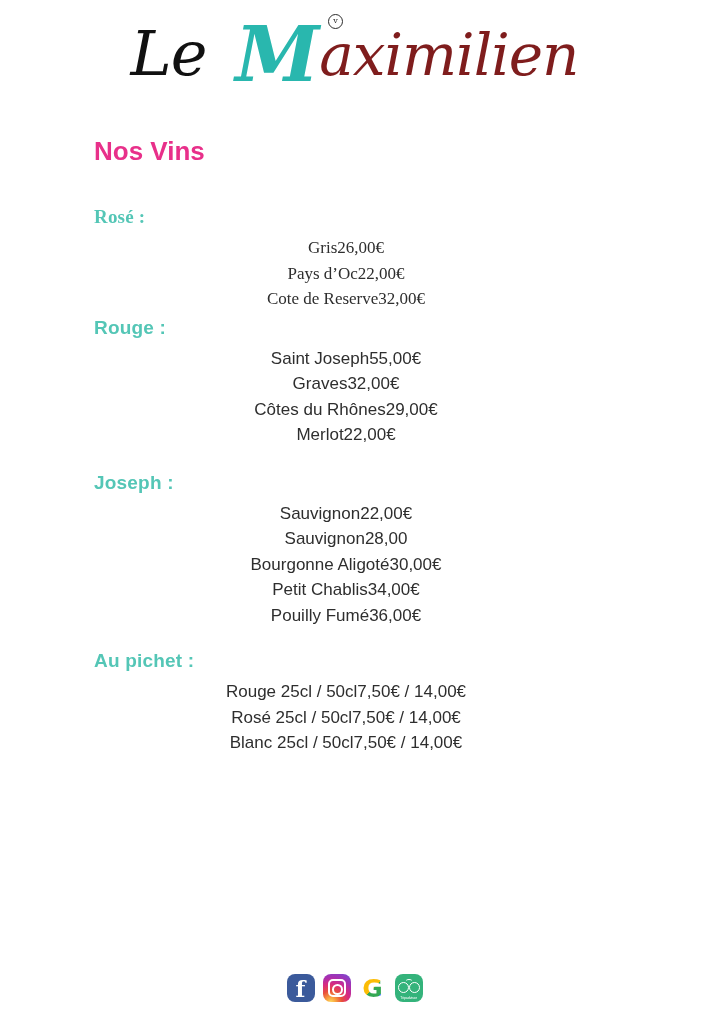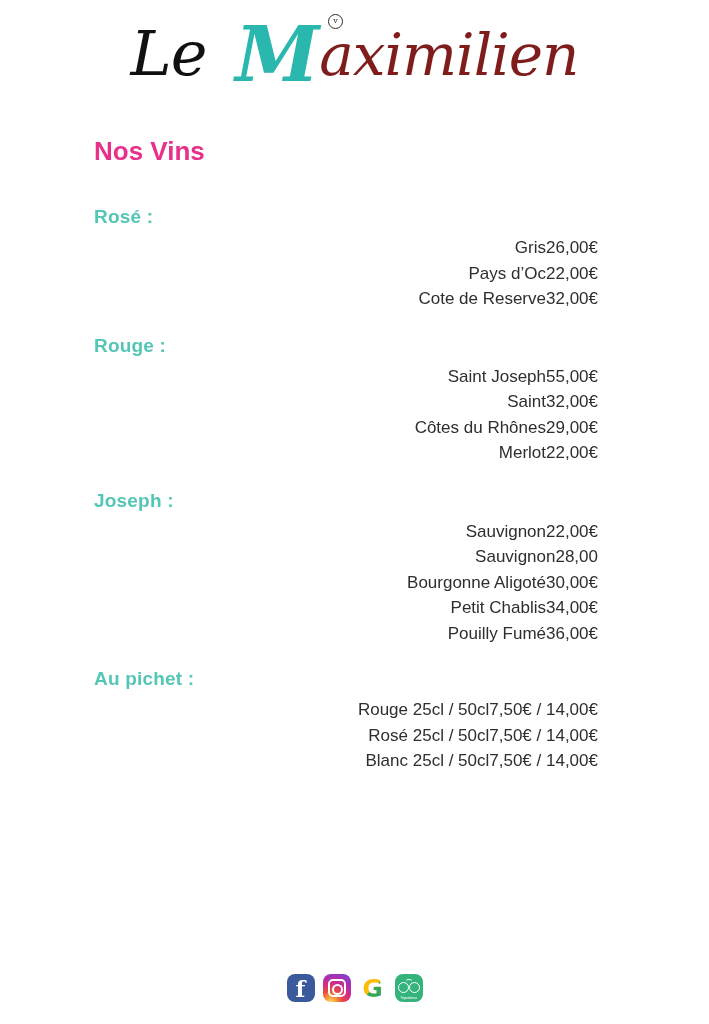--- a/index.html
+++ b/index.html
@@ -92,36 +92,36 @@
   }
   .section-heading {
     font-size: 19px;
     font-weight: bold;
     color: #54c6b6;
     margin-bottom: 7px;
     letter-spacing: 0.2px;
   }
   .row {
     display: flex;
-    justify-content: flex-end;
+    justify-content: center;
     align-items: baseline;
     font-size: 17px;
     line-height: 25.5px;
     color: #2e2e2e;
   }
   .row .name {
     white-space: nowrap;
   }
   .row .price {
     white-space: nowrap;
     text-align: right;
   }
 
   
-  .section.rose   { margin-bottom: 23px; }
+  .section.rose   { margin-bottom: 5px; font-family: Liberation Serif, serif; }
   .section.rouge  { margin-bottom: 24px; }
   .section.blanc  { margin-bottom: 22px; }
 
   
   .social {
     position: absolute;
     left: 0;
     top: 974px;
     width: 709px;
     display: flex;
@@ -245,21 +245,21 @@
     </div>
   </div>
 
   <div class="section rouge">
     <div class="section-heading">Rouge :</div>
     <div class="row">
       <span class="name">Saint Joseph</span>
       <span class="price">55,00€</span>
     </div>
     <div class="row">
-      <span class="name">Saint</span>
+      <span class="name">Graves</span>
       <span class="price">32,00€</span>
     </div>
     <div class="row">
       <span class="name">Côtes du Rhônes</span>
       <span class="price">29,00€</span>
     </div>
     <div class="row">
       <span class="name">Merlot</span>
       <span class="price">22,00€</span>
     </div>

